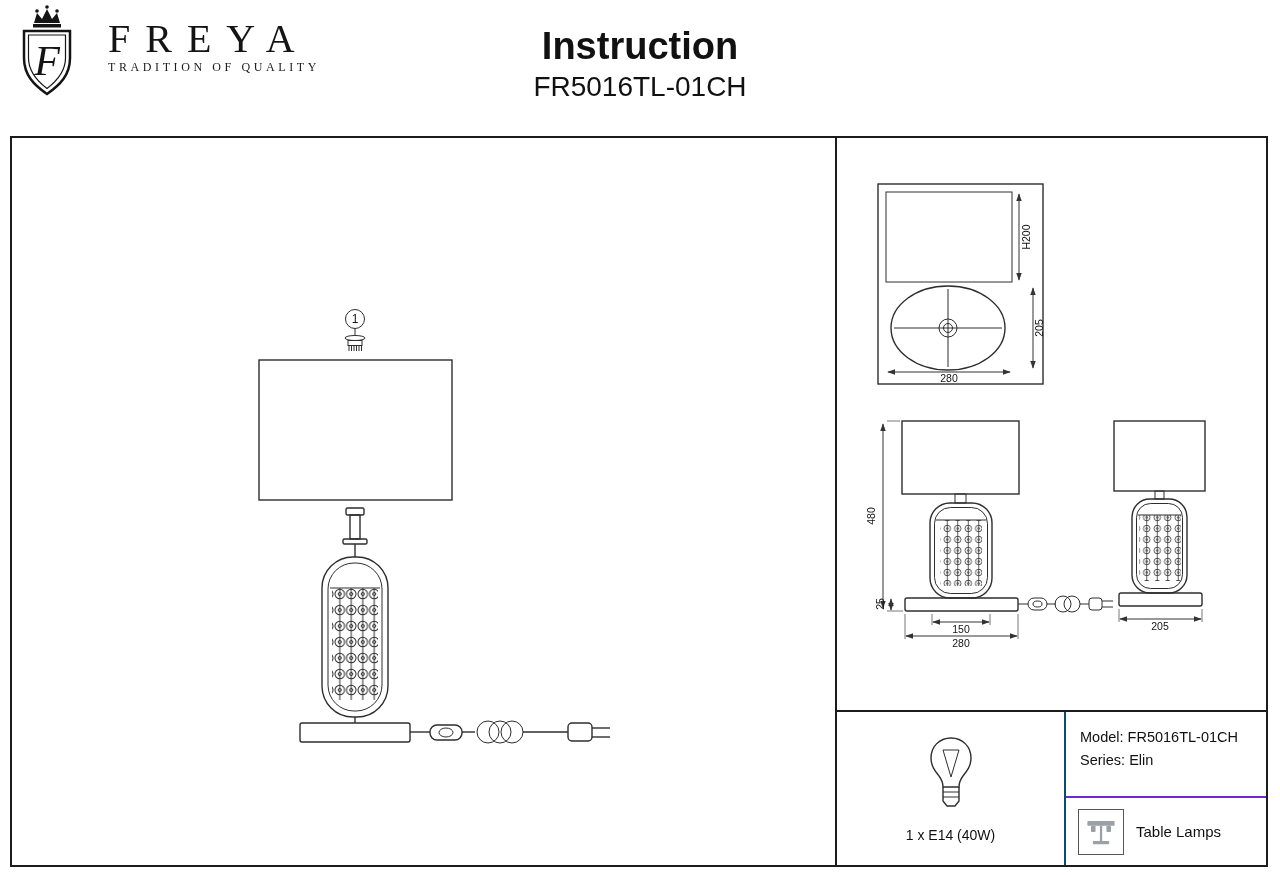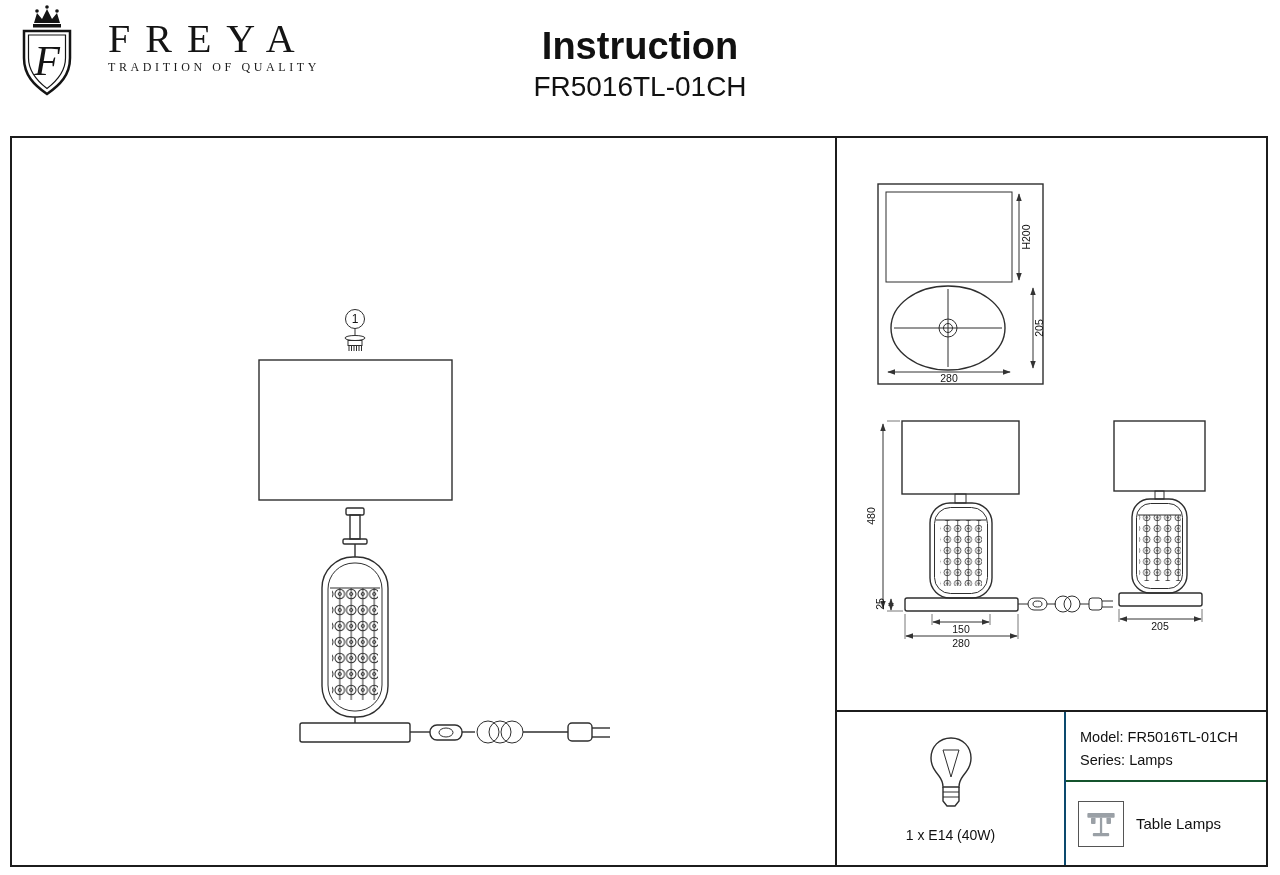--- a/index.html
+++ b/index.html
@@ -21,21 +21,21 @@
   .main-box { position:absolute; left:10px; top:136px; width:1258px; height:731px; border:2px solid #1c1c1c; background:#fff; }
   .left-panel { position:absolute; left:0; top:0; width:823px; height:100%; }
   .right-panel { position:absolute; left:823px; top:0; right:0; bottom:0; border-left:2px solid #1c1c1c; }
   .dims-area { position:absolute; left:0; top:0; right:0; height:422px; }
 
   
   .spec-row { position:absolute; left:0; right:0; top:572px; bottom:0; border-top:2px solid #1c1c1c; display:flex; }
   .cell-bulb { width:229px; border-right:2px solid #0c4a6e; display:flex; flex-direction:column; align-items:center; justify-content:center; gap:12px; }
   .bulb-label { font-size:14px; color:#111; }
   .cell-info { flex:1; display:flex; flex-direction:column; }
-  .info-top { height:70px; border-bottom:2px solid #14532d; padding:14px 0 0 14px; font-size:14.5px; line-height:23px; color:#111; }
+  .info-top { height:86px; border-bottom:2px solid #6d28d9; padding:14px 0 0 14px; font-size:14.5px; line-height:23px; color:#111; }
   .info-bottom { flex:1; display:flex; align-items:center; padding-left:12px; gap:12px; }
   .icon-box { width:46px; height:46px; border:1.5px solid #555; display:flex; align-items:center; justify-content:center; background:#fff; }
   .category-label { font-size:15px; color:#111; }
 
   
   svg .d { fill:none; stroke:#2e2e2e; stroke-width:1.4; }
   svg .t { fill:none; stroke:#2e2e2e; stroke-width:1; }
   svg .dim { fill:none; stroke:#333; stroke-width:1; }
   svg .ext { fill:none; stroke:#555; stroke-width:0.8; }
   svg .lbl { font-family:"Liberation Sans",sans-serif; font-size:10.5px; fill:#141414; }
@@ -232,21 +232,21 @@
             <path class="t" d="M18 15 L34 15 L26 42 Z"></path>
             <line class="t" x1="18" y1="57" x2="34" y2="57"></line>
             <line class="t" x1="18" y1="62" x2="34" y2="62"></line>
             <path class="d" d="M18 52 L18 66 L22 71 L30 71 L34 66 L34 52"></path>
           </svg>
           <div class="bulb-label">1 x E14 (40W)</div>
         </div>
         <div class="cell-info">
           <div class="info-top">
             <div>Model: FR5016TL-01CH</div>
-            <div>Series: Lamps</div>
+            <div>Series: Elin</div>
           </div>
           <div class="info-bottom">
             <div class="icon-box">
               <svg width="40" height="40" viewBox="0 0 44 44">
                 <g fill="#9aa0a6" stroke="none">
                   <rect x="7" y="10" width="30" height="5" rx="1"></rect>
                   <rect x="11" y="15" width="5" height="7" rx="1"></rect>
                   <rect x="28" y="15" width="5" height="7" rx="1"></rect>
                   <rect x="20.8" y="15" width="2.5" height="17"></rect>
                   <rect x="13" y="32" width="18" height="3.5" rx="1"></rect>

